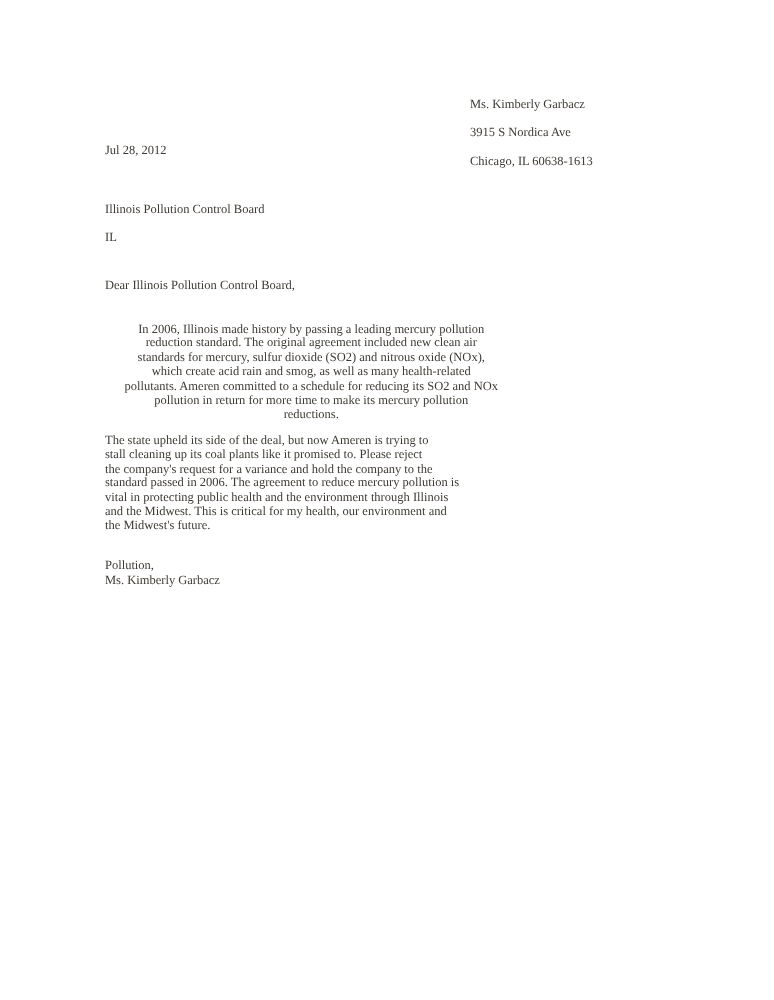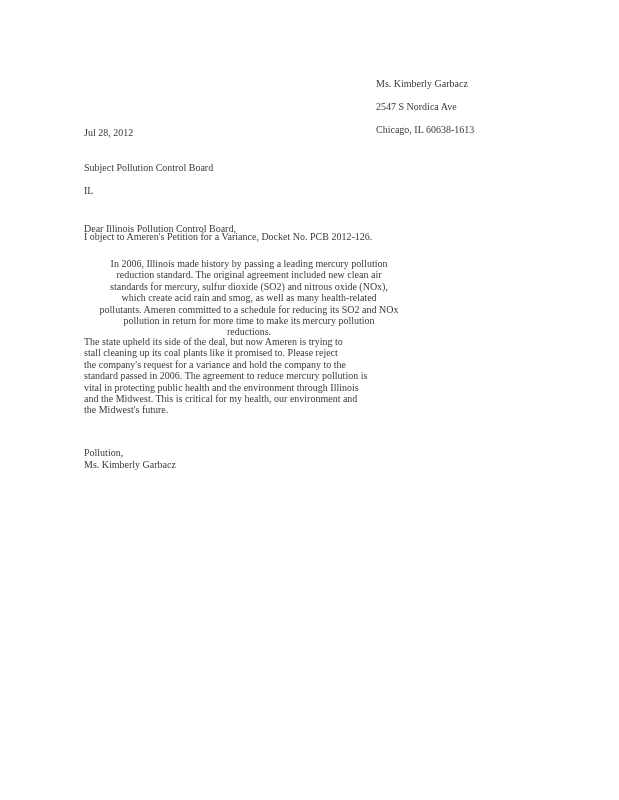--- a/index.html
+++ b/index.html
@@ -18,52 +18,51 @@
     line-height: 11.4px;
     filter: blur(0.22px);
     overflow: hidden;
     margin-left: 18px;
   }
   .block {
     position: absolute;
     white-space: pre-line;
   }
   .sender-block   { left: 358px; top: 67px;  }
-  .date-line      { left: 66px;  top: 127px; text-align: center; }
+  .date-line      { left: 66px;  top: 115px; text-align: center; }
   .recipient-block{ left: 66px;  top: 151px; }
   .subject-line   { left: 66px;  top: 184px; }
   .salutation     { left: 66px;  top: 223px; }
   .para-1         { left: 66px;  top: 231px; }
   .para-2         { left: 66px;  top: 258px; width: 330px; text-align: center; }
-  .para-3         { left: 66px;  top: 336px; width: 330px; }
+  .para-3         { left: 66px;  top: 347px; width: 330px; }
   .closing        { left: 66px;  top: 447px; }
   .signature      { left: 66px;  top: 459px; }
 </style>
 </head>
 <body>
 
 <div class="page">
 
   <div class="block sender-block">
     <div>Ms. Kimberly Garbacz</div>
-    <div>2547 S Nordica Ave</div>
+    <div>3915 S Nordica Ave</div>
     <div>Chicago, IL 60638-1613</div>
   </div>
 
   <div class="block date-line">Jul 28, 2012</div>
 
   <div class="block recipient-block">
-    <div>Subject Pollution Control Board</div>
+    <div>Illinois Pollution Control Board</div>
     <div>IL</div>
   </div>
 
 
   <div class="block salutation">Dear Illinois Pollution Control Board,</div>
 
-  <div class="block para-1">I object to Ameren's Petition for a Variance, Docket No. PCB 2012-126.</div>
 
   <div class="block para-2">In 2006, Illinois made history by passing a leading mercury pollution
 reduction standard. The original agreement included new clean air
 standards for mercury, sulfur dioxide (SO2) and nitrous oxide (NOx),
 which create acid rain and smog, as well as many health-related
 pollutants. Ameren committed to a schedule for reducing its SO2 and NOx
 pollution in return for more time to make its mercury pollution
 reductions.</div>
 
   <div class="block para-3">The state upheld its side of the deal, but now Ameren is trying to

